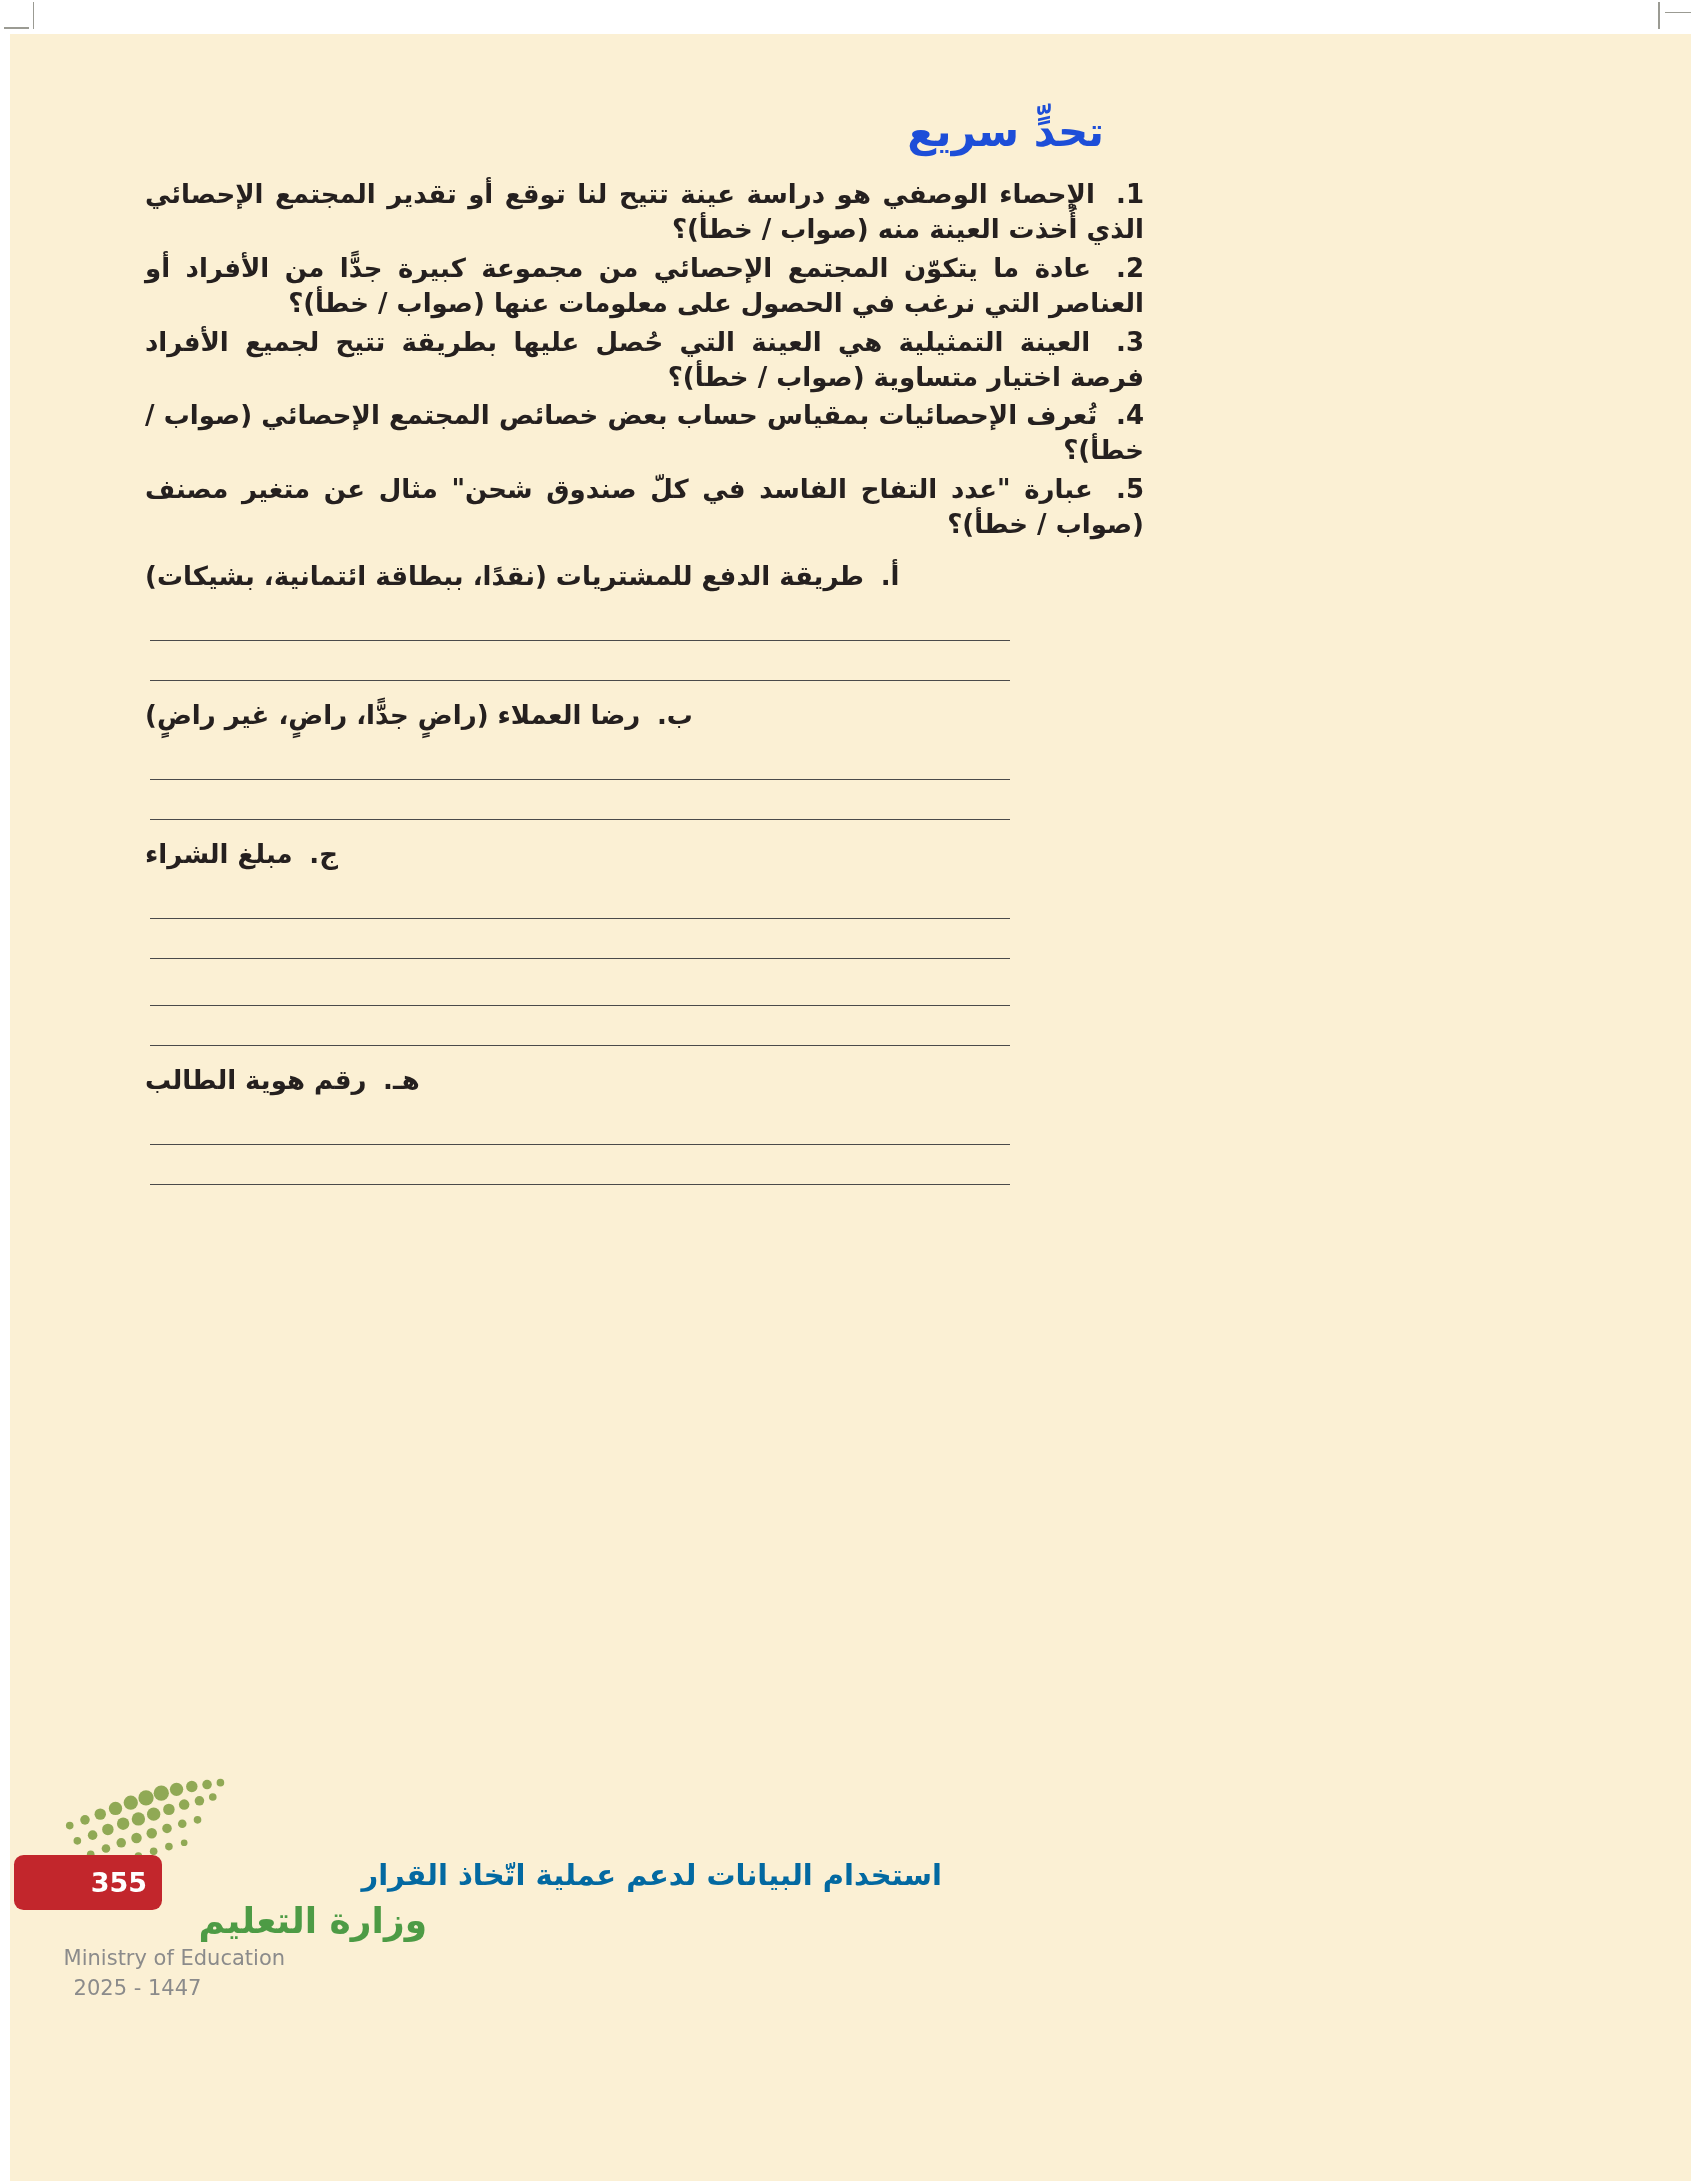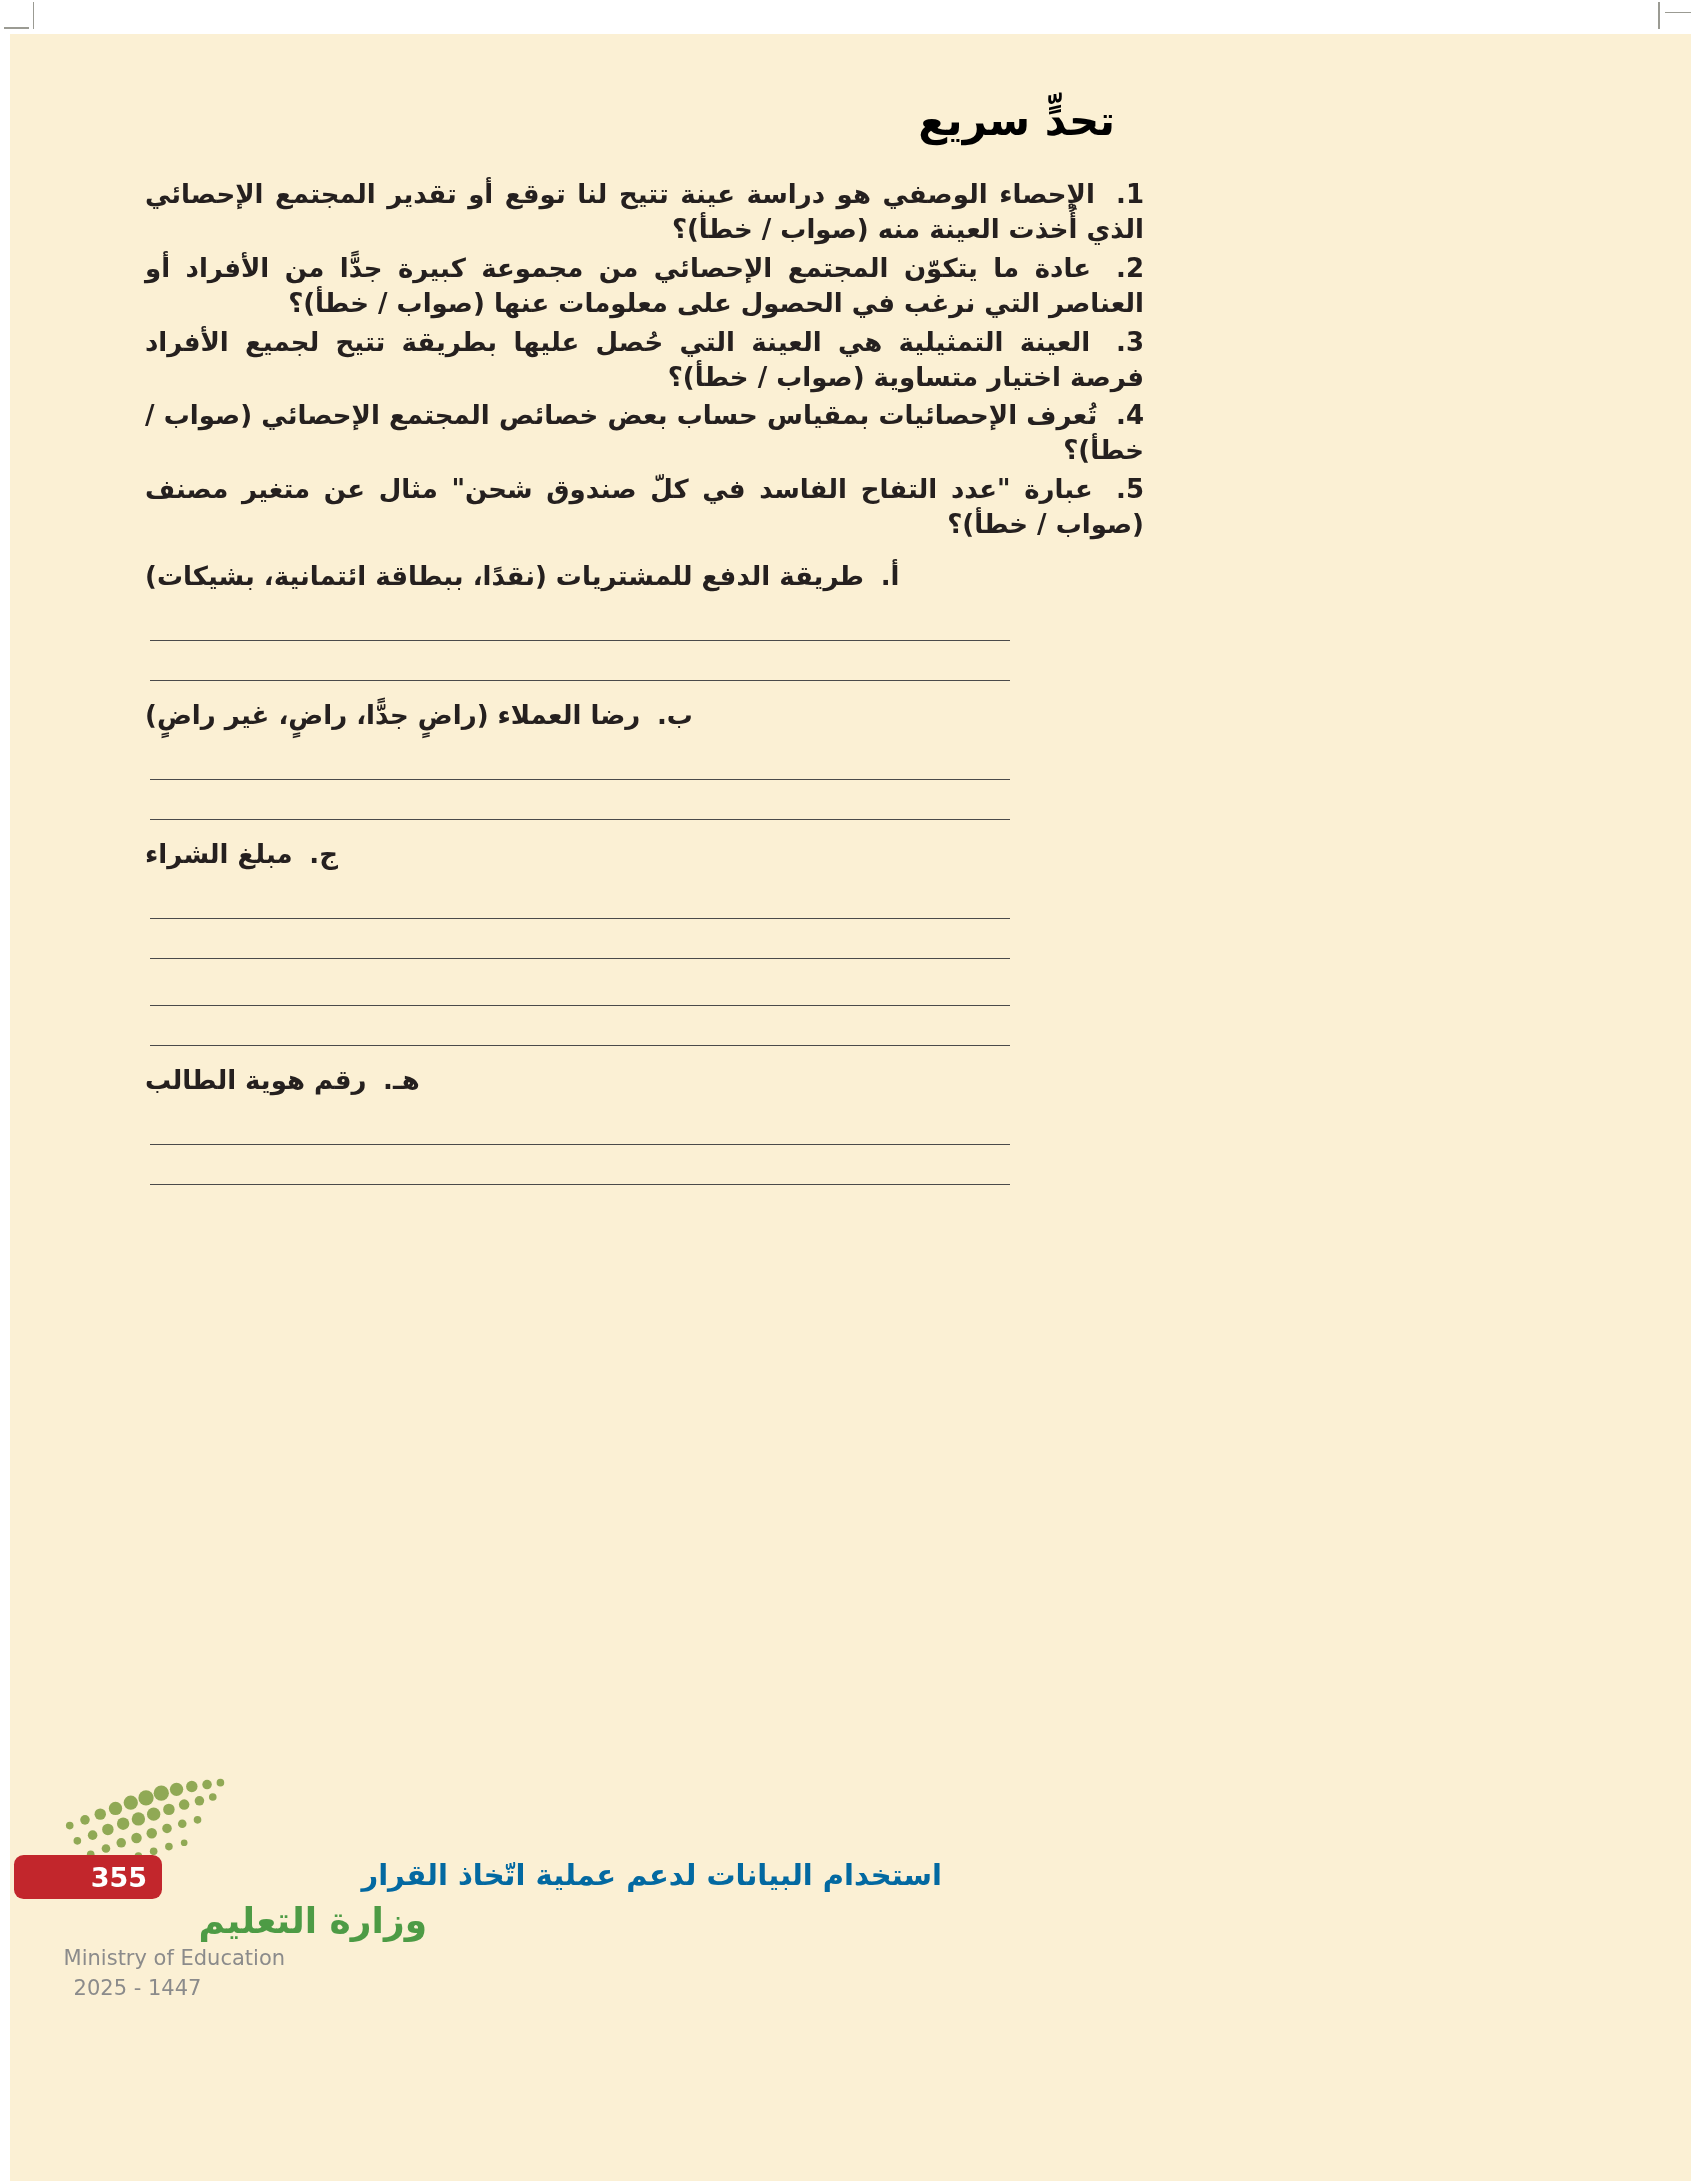--- a/index.html
+++ b/index.html
@@ -24,25 +24,25 @@
     left: 9.6px;
     top: 34px;
     right: 0;
     bottom: 0;
     background: #fbf0d4;
   }
   .title {
     position: absolute;
     top: 59px;
     right: 574px;
-    margin: 3px;
+    margin: 14px;
     direction: rtl;
     font-size: 42px;
     font-weight: bold;
-    color: #000000;
+    color: #1d4ed8;
   }
   .content {
     position: absolute;
     top: 143px;
     right: 548px;
     width: 999px;
     direction: rtl;
     text-align: justify;
     font-size: 26px;
     font-weight: bold;
@@ -77,21 +77,21 @@
   .dots-logo {
     position: absolute;
     left: 48px;
     top: 1742px;
   }
   .page-badge {
     position: absolute;
     left: 4.8px;
     top: 1821px;
     width: 148px;
-    height: 44px;
+    height: 55px;
     background: #c2262c;
     border-radius: 9.6px;
     display: flex;
     align-items: center;
     justify-content: flex-end;
     padding-right: 15.3px;
     box-sizing: border-box;
     color: #ffffff;
     font-size: 27px;
     font-weight: bold;

